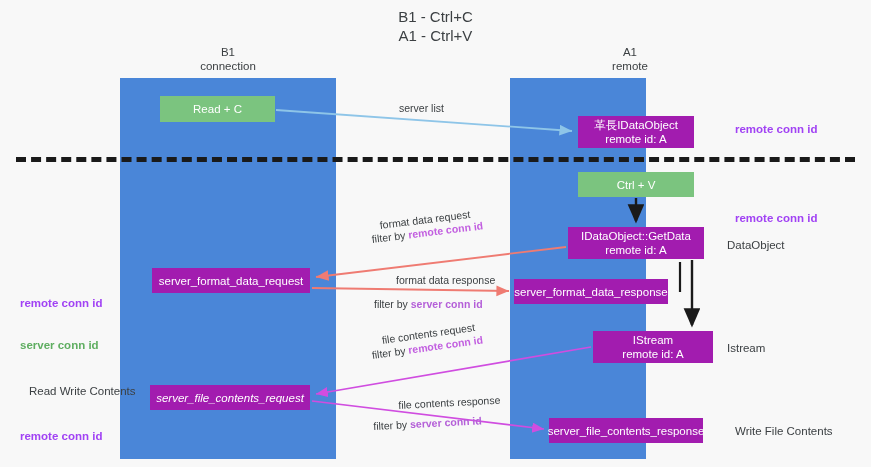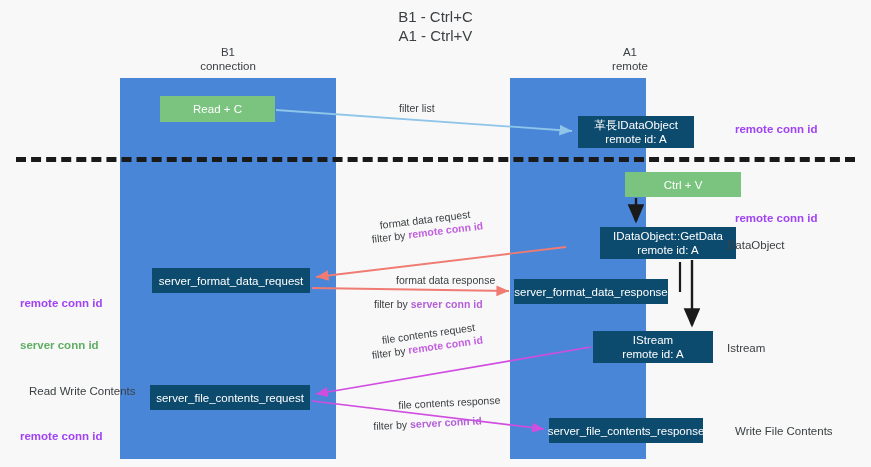--- a/index.html
+++ b/index.html
@@ -42,30 +42,30 @@
 
   
   .node{
     box-sizing:border-box;
     display:flex;align-items:center;justify-content:center;
     text-align:center;color:#ffffff;
     font-size:11.5px;line-height:14px;
     white-space:pre;
   }
   .green{background:#7bc47f;}
-  .orange{background:#0c4a6e;}
+  .orange{background:#a21caf;}
 
   #n-ctrlc{left:160px;top:96px;width:115px;height:26px;}
   #n-idataobject{left:578px;top:116px;width:116px;height:32px;}
-  #n-ctrlv{left:578px;top:172px;width:116px;height:25px;margin-left:47px;}
-  #n-getdata{left:600px;top:227px;width:136px;height:32px;}
+  #n-ctrlv{left:578px;top:172px;width:116px;height:25px;}
+  #n-getdata{left:568px;top:227px;width:136px;height:32px;}
   #n-sfdreq{left:152px;top:268px;width:158px;height:25px;}
   #n-sfdresp{left:514px;top:279px;width:154px;height:25px;}
   #n-istream{left:593px;top:331px;width:120px;height:32px;}
-  #n-sfcreq{left:150px;top:385px;width:160px;height:25px;}
+  #n-sfcreq{left:150px;top:385px;width:160px;height:25px;font-style:italic;}
   #n-sfcresp{left:549px;top:418px;width:154px;height:25px;}
 
   
   .side{font-size:11.5px;line-height:14px;white-space:pre;}
   .purple{color:#a142f4;font-weight:bold;}
   .greenTxt{color:#5fae61;font-weight:bold;}
   .plain{color:#3c4043;}
 
   #s-remote1{left:735px;top:122px;}
   #s-remote2{left:735px;top:211px;}
@@ -174,21 +174,21 @@
   <div class="abs side" id="s-left-ids">
     <div class="purple">remote conn id</div>
     <div class="greenTxt">server conn id</div>
   </div>
   <div class="abs side plain" id="s-read">Read Write Contents</div>
   <div class="abs side" id="s-left-ids2">
     <div class="purple">remote conn id</div>
     
   </div>
 
-  <div class="abs elabel" id="e-formatlist">filter list</div>
+  <div class="abs elabel" id="e-formatlist">server list</div>
 
   <div class="abs elabel" id="e-fdreq">format data request</div>
   <div class="abs elabel" id="e-fdreq2"><span>filter by </span><span class="lp">remote conn id</span></div>
 
   <div class="abs elabel" id="e-fdresp">format data response</div>
   <div class="abs elabel" id="e-fdresp2"><span>filter by </span><span class="lp2">server conn id</span></div>
 
   <div class="abs elabel" id="e-fcreq">file contents request</div>
   <div class="abs elabel" id="e-fcreq2"><span>filter by </span><span class="lp">remote conn id</span></div>
 

